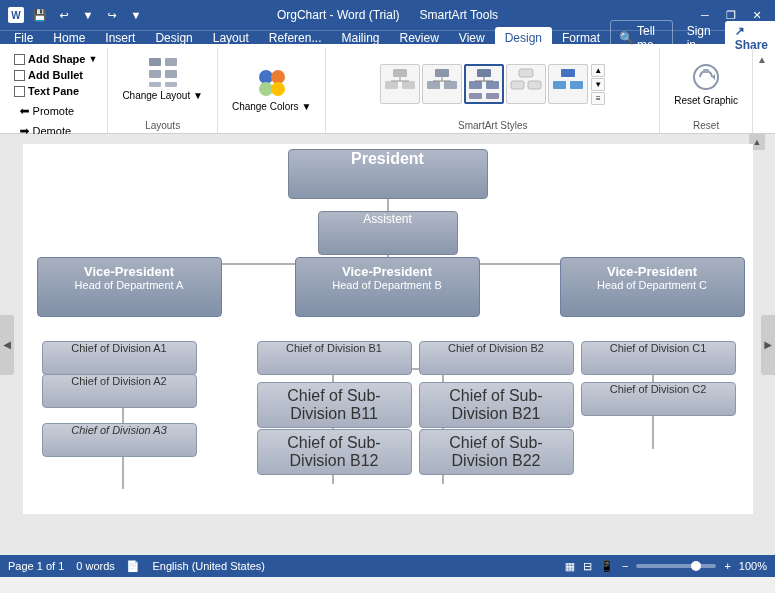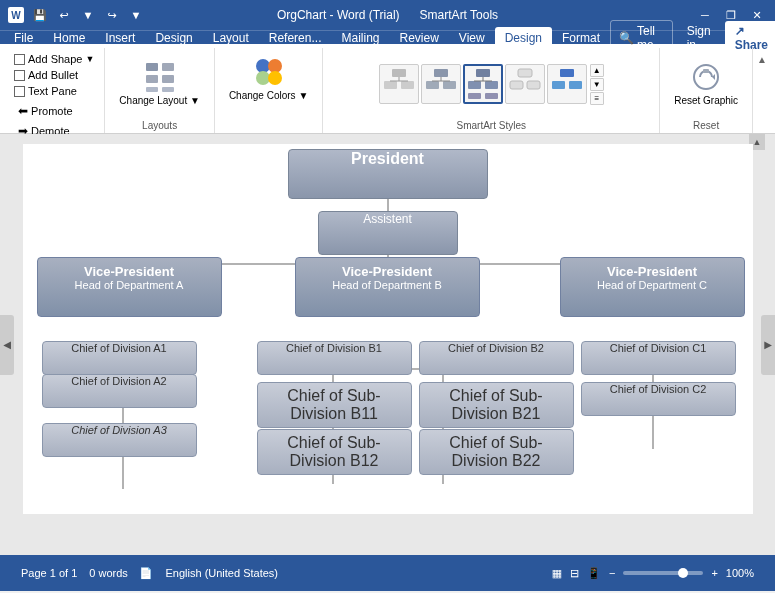--- a/index.html
+++ b/index.html
@@ -35,21 +35,21 @@
     .ribbon-group {
       display: flex; flex-direction: column; align-items: center; padding: 4px 8px 2px 8px; border-right: 1px solid #e0e0e0; min-width: fit-content;
     }
     .ribbon-group:last-child { border-right: none; }
     .ribbon-group-label { font-size: 10px; color: #555; margin-top: auto; padding-top: 4px; white-space: nowrap; }
     .ribbon-group-content { display: flex; align-items: center; gap: 2px; flex: 1; }
     .ribbon-btn-large { display: flex; flex-direction: column; align-items: center; padding: 4px 6px; cursor: pointer; border-radius: 3px; min-width: 44px; }
     .ribbon-icon-large { width: 32px; height: 32px; display: flex; align-items: center; justify-content: center; font-size: 22px; }
     .ribbon-btn-label { font-size: 10px; text-align: center; line-height: 1.2; margin-top: 2px; }
     .ribbon-btn-small { display: flex; align-items: center; gap: 3px; padding: 2px 4px; cursor: pointer; border-radius: 2px; font-size: 11px; }
-    .ribbon-checkbox-group { display: flex; flex-direction: column; gap: 2px; }
+    .ribbon-checkbox-group { display: flex; flex-direction: column; gap: 2px; font-weight: bold; }
     .ribbon-check-item { display: flex; align-items: center; gap: 3px; font-size: 11px; cursor: pointer; padding: 1px 2px; }
     .chk { width: 11px; height: 11px; border: 1px solid #666; background: white; display: inline-block; }
 
     
     .smartart-styles { display: flex; gap: 2px; align-items: center; flex: 1; }
     .style-thumb { width: 40px; height: 40px; border: 1px solid #ccc; border-radius: 2px; background: #f5f5f5; display: flex; align-items: center; justify-content: center; cursor: pointer; }
     .style-thumb.active { border: 2px solid #2b579a; }
     .style-scroll { display: flex; flex-direction: column; gap: 1px; }
     .scroll-arrow { width: 14px; height: 13px; display: flex; align-items: center; justify-content: center; cursor: pointer; font-size: 8px; border: 1px solid #ccc; border-radius: 1px; background: #f9f9f9; }
 
@@ -88,21 +88,21 @@
     
     .org-svg { position: absolute; top: 0; left: 0; width: 100%; height: 100%; pointer-events: none; }
 
     
     .left-nav { position: absolute; left: 0; top: 50%; transform: translateY(-50%); width: 14px; height: 60px; background: #ccc; display: flex; align-items: center; justify-content: center; cursor: pointer; font-size: 10px; color: #555; border-radius: 0 3px 3px 0; }
     .right-nav { position: absolute; right: 0; top: 50%; transform: translateY(-50%); width: 14px; height: 60px; background: #ccc; display: flex; align-items: center; justify-content: center; cursor: pointer; font-size: 10px; color: #555; border-radius: 3px 0 0 3px; }
     .top-nav { position: absolute; right: 10px; top: 0; width: 16px; height: 16px; background: #ccc; display: flex; align-items: center; justify-content: center; cursor: pointer; font-size: 9px; color: #555; }
 
     
     .status-bar {
-      height: 36px; background: #2b579a; display: flex; align-items: center; padding: 0 21px; color: white; font-size: 11px; gap: 12px;
+      height: 22px; background: #2b579a; display: flex; align-items: center; padding: 0 8px; color: white; font-size: 11px; gap: 12px;
     }
     .status-right { margin-left: auto; display: flex; align-items: center; gap: 8px; }
     .zoom-slider { width: 80px; height: 4px; background: rgba(255,255,255,0.4); border-radius: 2px; position: relative; cursor: pointer; }
     .zoom-thumb { position: absolute; width: 10px; height: 10px; background: white; border-radius: 50%; top: -3px; left: 68%; }
 
     
     .doc-area { background: white; width: 730px; height: 370px; position: relative; margin: 0 auto; overflow: hidden; }
   </style>
 </head>
 <body>
@@ -189,21 +189,21 @@
       </div>
       <div style="display:flex; gap:2px; margin-top:2px; align-self:flex-end;">
         <div class="ribbon-btn-small" style="padding:1px 3px; border:1px solid #ccc; font-size:9px;">▲</div>
         <div class="ribbon-btn-small" style="padding:1px 3px; border:1px solid #ccc; font-size:9px;">▼</div>
       </div>
     </div>
     <div class="ribbon-group-label">Create Graphic</div>
   </div>
 
   <div class="ribbon-group">
-    <div class="ribbon-group-content" style="flex-direction:column; align-items:center; justify-content:center; gap:4px;">
+    <div class="ribbon-group-content" style="flex-direction:column; align-items:center; gap:4px;">
 
       <div class="ribbon-btn-large">
         <div class="ribbon-icon-large">
           <svg width="32" height="32" viewBox="0 0 32 32">
             <rect x="2" y="2" width="12" height="8" fill="#8a96ab" rx="1"></rect>
             <rect x="18" y="2" width="12" height="8" fill="#a0a8b8" rx="1"></rect>
             <rect x="2" y="14" width="12" height="8" fill="#a0a8b8" rx="1"></rect>
             <rect x="18" y="14" width="12" height="8" fill="#a0a8b8" rx="1"></rect>
             <rect x="2" y="26" width="12" height="5" fill="#b0b8c8" rx="1"></rect>
             <rect x="18" y="26" width="12" height="5" fill="#b0b8c8" rx="1"></rect>
@@ -211,21 +211,21 @@
         </div>
         <div class="ribbon-btn-label">
           <span>Change Layout</span> <span>▼</span>
         </div>
       </div>
     </div>
     <div class="ribbon-group-label">Layouts</div>
   </div>
 
   <div class="ribbon-group">
-    <div class="ribbon-group-content" style="flex-direction:column; align-items:center; gap:4px;">
+    <div class="ribbon-group-content" style="flex-direction:column; align-items:center; justify-content:center; gap:4px;">
       <div class="ribbon-btn-large">
         <div class="ribbon-icon-large">
           <svg width="32" height="32" viewBox="0 0 32 32">
             <circle cx="10" cy="10" r="7" fill="#4472c4"></circle>
             <circle cx="22" cy="10" r="7" fill="#ed7d31"></circle>
             <circle cx="10" cy="22" r="7" fill="#a9d18e"></circle>
             <circle cx="22" cy="22" r="7" fill="#ffc000"></circle>
           </svg>
         </div>
         <div class="ribbon-btn-label">

